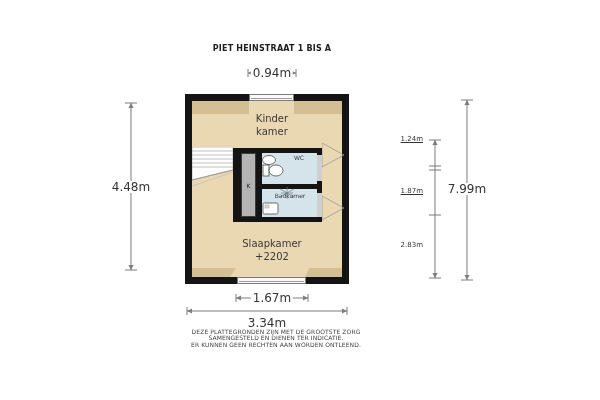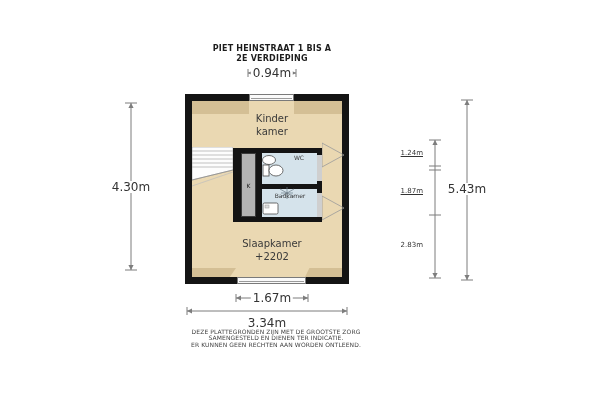--- a/index.html
+++ b/index.html
@@ -27,21 +27,20 @@
   .footer{left:76px;top:329px;width:400px;text-align:center;font-size:6px;
     line-height:1.05;color:#3f3f3f;letter-spacing:.1px;}
 </style>
 </head>
 <body>
 
 <div id="canvas">
 
   <div class="abs title-block">
     <div>PIET HEINSTRAAT 1 BIS A</div>
-    <div>2E VERDIEPING</div>
   </div>
 
   <svg class="abs" style="left:0;top:0;" width="600" height="400" viewBox="0 0 600 400">
     <g stroke="#7d7d7d" stroke-width="1" fill="#7d7d7d">
 
       <line x1="248" y1="73" x2="296" y2="73"></line>
       <line x1="248" y1="69" x2="248" y2="77"></line>
         <line x1="296" y1="69" x2="296" y2="77"></line>
       <polygon points="248,73 253,70.5 253,75.5" stroke="none"></polygon>
       <polygon points="296,73 291,70.5 291,75.5" stroke="none"></polygon>
@@ -147,23 +146,23 @@
     <div>kamer</div>
   </div>
   <div class="room-label" style="left:299px;top:154px;font-size:6px;"><span>WC</span></div>
   <div class="room-label" style="left:290px;top:192px;font-size:6px;"><span>Badkamer</span></div>
   <div class="room-label" style="left:272px;top:238px;">
     <div>Slaapkamer</div>
     <div>+2202</div>
   </div>
 
   <div class="dim-label" style="left:272px;top:73px;">0.94m</div>
-  <div class="dim-label" style="left:131px;top:187px;">4.30m</div>
-  <div class="dim-label" style="left:467px;top:189px;">5.43m</div>
-  <div class="dim-label-plain" style="left:389px;top:150px;text-decoration:underline;">1.24m</div>
+  <div class="dim-label" style="left:131px;top:187px;">4.48m</div>
+  <div class="dim-label" style="left:467px;top:189px;">7.99m</div>
+  <div class="dim-label-plain" style="left:389px;top:136px;text-decoration:underline;">1.24m</div>
   <div class="dim-label-plain" style="left:389px;top:188px;text-decoration:underline;">1.87m</div>
   <div class="dim-label-plain" style="left:389px;top:242px;">2.83m</div>
   <div class="dim-label" style="left:272px;top:298px;">1.67m</div>
   <div class="dim-label" style="left:267px;top:311px;margin-top:12px;">3.34m</div>
 
   <div class="abs footer">
     <div>DEZE PLATTEGRONDEN ZIJN MET DE GROOTSTE ZORG</div>
     <div>SAMENGESTELD EN DIENEN TER INDICATIE.</div>
     <div>ER KUNNEN GEEN RECHTEN AAN WORDEN ONTLEEND.</div>
     <div>© WWW.DROOMHUIS360.NL</div>

